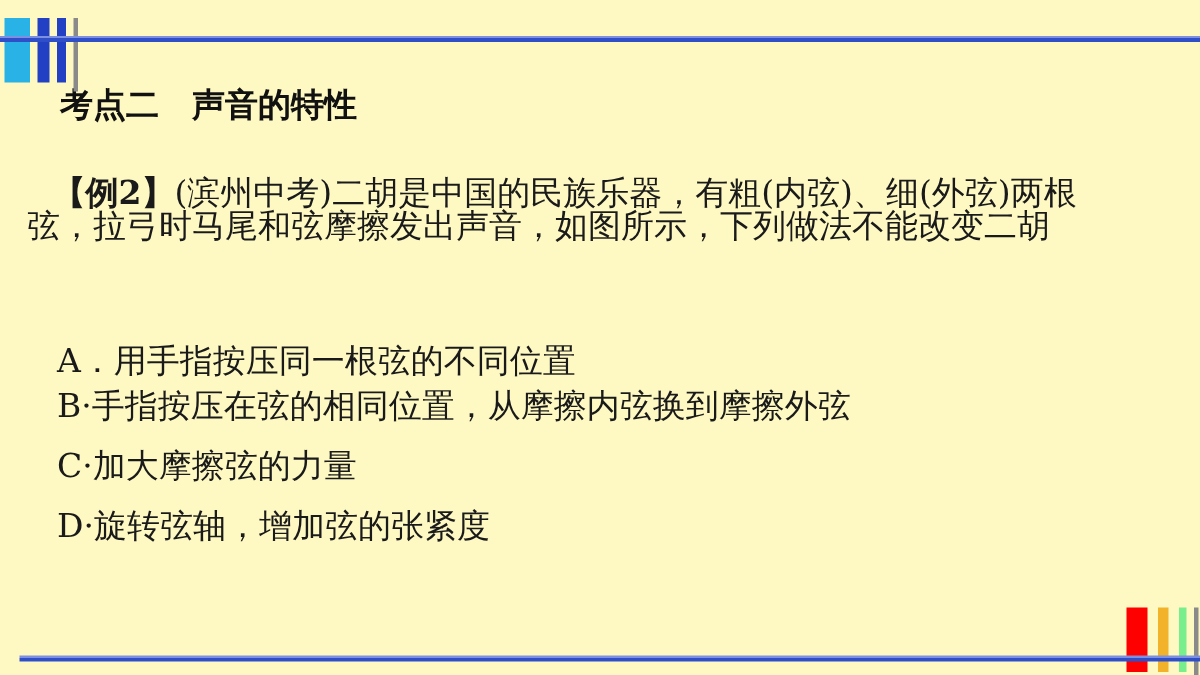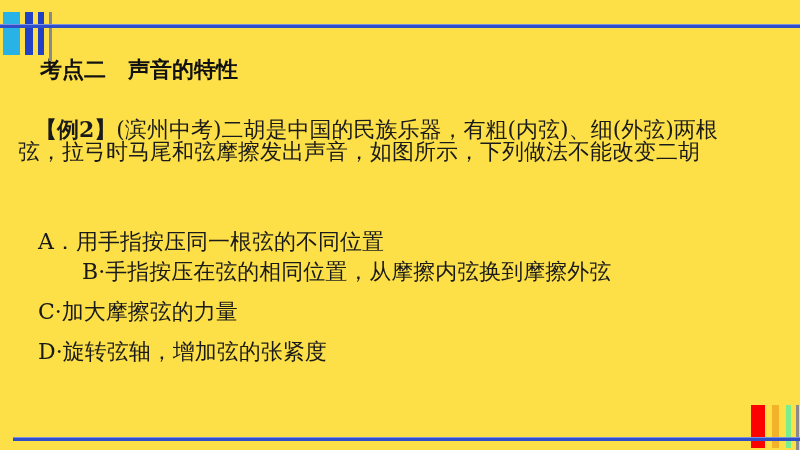--- a/index.html
+++ b/index.html
@@ -1,18 +1,18 @@
 <!DOCTYPE html>
 <html><head>
 <meta charset="utf-8">
 <style>
   html,body{margin:0;padding:0;}
   body{width:800px;height:450px;overflow:hidden;background:#ffffff;}
   .slide{
-    position:relative;width:800px;height:450px;background:#fde047;
+    position:relative;width:800px;height:450px;background:#fef9c3;
     font-family:"DejaVu Serif","Liberation Serif",serif;
   }
   
   .top-rule{position:absolute;left:0;top:24px;width:800px;height:4px;
     background:linear-gradient(to bottom,#7c8fe0 0 35%,#2f4fc9 35% 100%);z-index:3;}
   .bar{position:absolute;z-index:2;}
   .bar-cyan {left:3px; top:12px;width:17px;height:43px;background:#29b2e6;}
   .bar-blue1{left:25px;top:12px;width:8px; height:43px;background:#2240c4;}
   .bar-blue2{left:38px;top:12px;width:6px; height:43px;background:#2240c4;}
   .bar-gray-tl{left:49px;top:12px;width:3px;height:49px;background:#8a8a8a;}
@@ -27,21 +27,21 @@
   .heading{
     position:absolute;left:40px;top:55px;
     font-family:"DejaVu Sans","Liberation Sans",sans-serif;
     font-weight:bold;font-size:22px;color:#111;white-space:nowrap;
   }
   .tline{position:absolute;font-size:22px;color:#1a1a1a;white-space:nowrap;line-height:30px;}
   .q1{left:35px;top:114px;}
   .q2{left:18px;top:137px;}
   .q3{left:18px;top:177px;}
   .optA{left:38px;top:227px;}
-  .optB{left:38px;top:257px;margin-left:44px;}
+  .optB{left:38px;top:257px;}
   .optC{left:38px;top:297px;}
   .optD{left:38px;top:337px;}
   .example-tag{font-weight:bold;}
   .answer{color:#e01010;margin:0 10px;}
 </style>
 </head>
 <body>
 
 <div class="slide">
 

